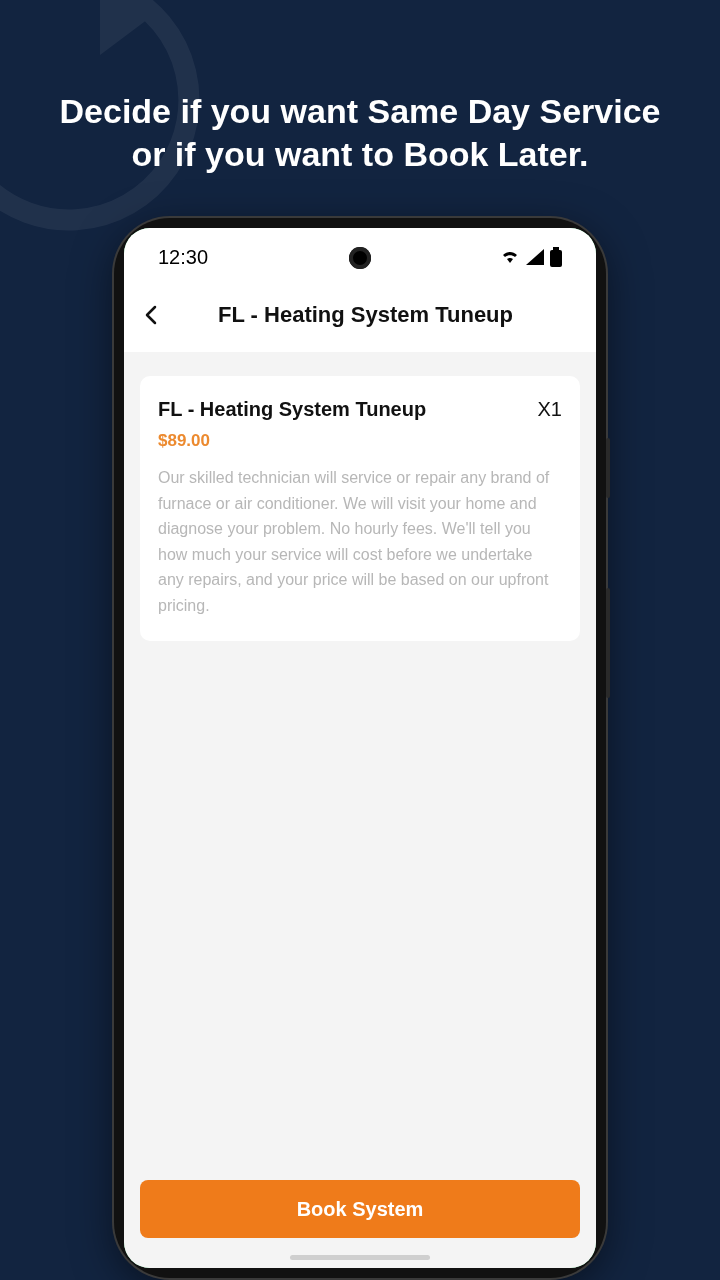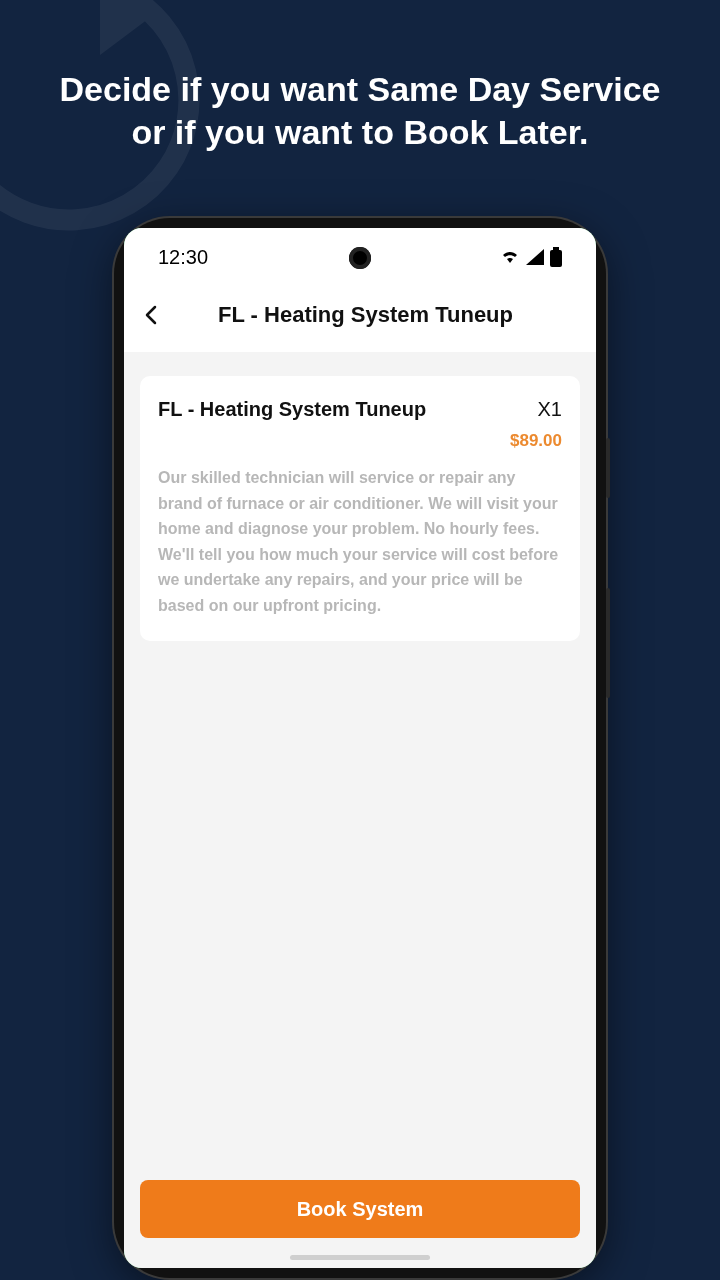--- a/index.html
+++ b/index.html
@@ -16,21 +16,21 @@
     width: 300px;
     height: 300px;
     opacity: 0.06;
     pointer-events: none;
   }
   .hero-text {
     color: #ffffff;
     font-size: 34px;
     font-weight: 700;
     text-align: center;
-    padding: 68px 40px 0 40px;
+    padding: 90px 40px 0 40px;
     line-height: 1.25;
   }
   .phone-wrap {
     position: absolute;
     top: 218px;
     left: 50%;
     transform: translateX(-50%);
     width: 492px;
     height: 1060px;
   }
@@ -49,21 +49,21 @@
     width: 4px;
     background: #2a2a2a;
     border-radius: 2px;
   }
   .side-btn.a { top: 220px; height: 60px; }
   .side-btn.b { top: 370px; height: 110px; }
   .phone-screen {
     width: 100%;
     height: 100%;
     background: #86efac;
-    border-radius: 18px;
+    border-radius: 26px;
     overflow: hidden;
     position: relative;
     display: flex;
     flex-direction: column;
   }
   .camera {
     position: absolute;
     top: 19px;
     left: 50%;
     transform: translateX(-50%);
@@ -138,27 +138,25 @@
   .card-qty {
     font-size: 20px;
     font-weight: 400;
     color: #111;
   }
   .card-price {
     color: #ec8a2f;
     font-size: 17px;
     font-weight: 600;
     margin-bottom: 14px;
-    text-align: right;
   }
   .card-desc {
     color: #b7b7b7;
     font-size: 16px;
     line-height: 1.6;
-    font-weight: bold;
   }
   .bottom-bar {
     padding: 0 16px 30px 16px;
     background: #f4f4f4;
   }
   .book-btn {
     width: 100%;
     height: 58px;
     background: #ef7b1a;
     border: none;

